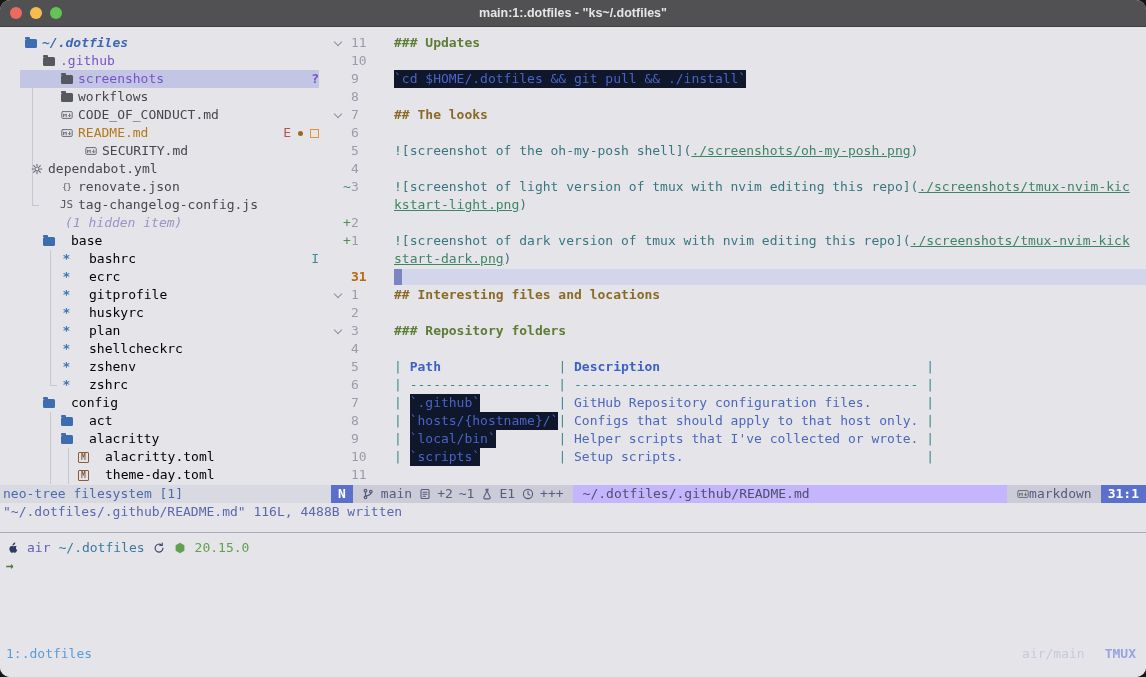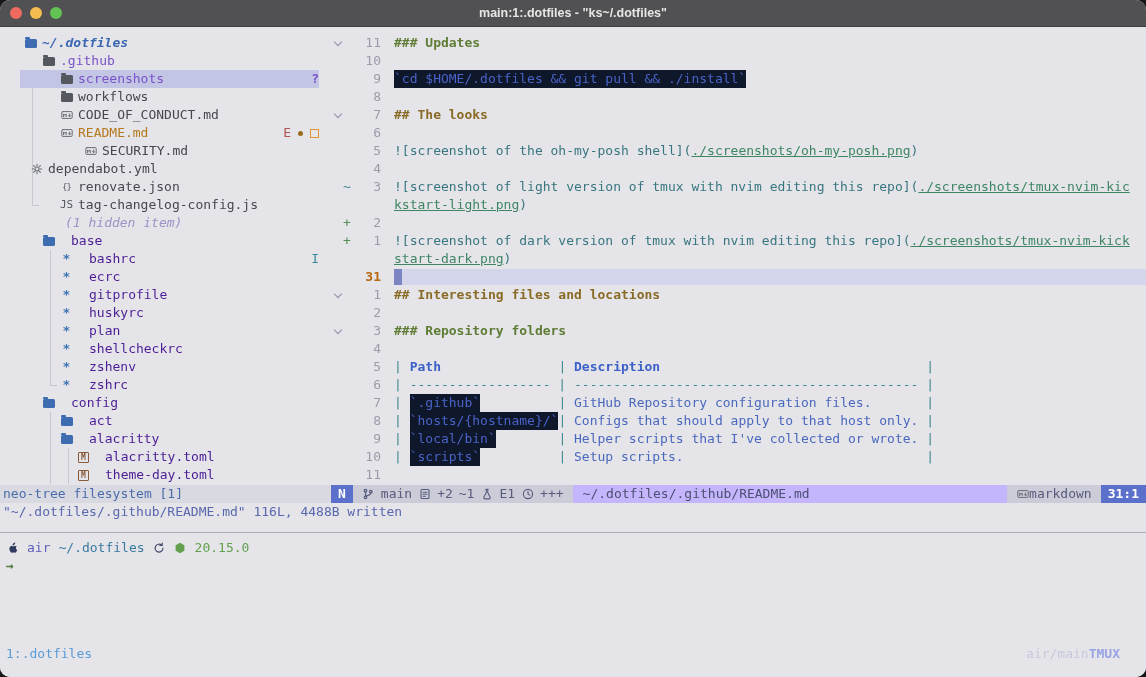--- a/index.html
+++ b/index.html
@@ -19,21 +19,21 @@
   .term{position:absolute;left:0;top:27px;width:1146px;height:650px;background:#e4e4e9;}
   
   .neotree{position:absolute;left:0;top:0;width:331px;height:458px;overflow:hidden;}
   .srow{position:relative;height:18px;display:flex;align-items:center;white-space:pre;}
   .srow.sel::before{content:"";position:absolute;left:20px;right:12px;top:0;bottom:0;background:#c2c5e4;}
   .srow>*{position:relative;}
   .lab{margin-left:5px;}
   .c-root{color:#3a68b2;font-weight:bold;font-style:italic;}
   .c-purple{color:#7a52c8;}
   .c-dark{color:#47484f;}
-  .c-blue{color:#4c1d95;margin-left:16px;}
+  .c-blue{color:#000000;margin-left:16px;}
   .c-orange{color:#b5791d;}
   .c-hidden{color:#9b94c6;font-style:italic;}
   .mks{margin-left:auto;padding-right:12px;display:flex;align-items:center;gap:7px;}
   .m-q{color:#7a52c8;font-weight:bold;}
   .m-e{color:#b25555;}
   .m-i{color:#378a96;}
   .m-dot{width:5px;height:5px;border-radius:50%;background:#9a6b1d;}
   .m-sq{width:7px;height:7px;border:1.5px solid #e1952c;}
   .guide{position:absolute;border-color:#c7c7d2;}
   .guide.lb{border-left:1px solid #c7c7d2;border-bottom:1px solid #c7c7d2;}
@@ -42,21 +42,21 @@
              color:#4b6cac;padding-left:3px;box-sizing:border-box;}
   
   .editor{position:absolute;left:331px;top:0;right:0;height:458px;overflow:hidden;}
   .eline{height:18px;display:flex;align-items:center;white-space:pre;padding-left:4px;}
   .gfold{width:8px;display:flex;align-items:center;}
   .chev{display:inline-block;width:5px;height:5px;border-left:1.3px solid #8b8ea3;
         border-bottom:1.3px solid #8b8ea3;transform:rotate(-45deg);margin-top:-3px;}
   .gsign{width:8px;}
   .gs-ch{color:#3f8a8f;}
   .gs-add{color:#52904f;}
-  .gnum{width:30px;text-align:right;color:#9b9ca9;}
+  .gnum{width:30px;text-align:left;color:#9b9ca9;}
   .gnum.cur{color:#b8690f;font-weight:bold;}
   .ggap{width:13px;flex:none;}
   .content{display:flex;align-items:center;white-space:pre;}
   .eline.curline .content{flex:1;background:#d3d6eb;}
   .cursorblk{display:inline-block;width:8px;height:16px;background:#7a85c1;}
   .s-h2{color:#8a6b26;font-weight:bold;}
   .s-h3{color:#5e7c33;font-weight:bold;}
   .s-text{color:#38767f;}
   .s-link{color:#3e8663;text-decoration:underline;}
   .s-code{background:#0f172a;color:#4a63c8;}
@@ -76,21 +76,21 @@
   .cmdline{position:absolute;left:3px;top:476px;height:18px;color:#5a68ae;white-space:pre;}
   .pane-sep{position:absolute;left:0;right:0;top:505px;height:0;border-top:1px solid #a9acb8;}
   .prompt{position:absolute;left:6px;top:512px;height:18px;display:flex;align-items:center;gap:8px;}
   .p-host{color:#5f5fb8;}
   .p-path{color:#3b7aa0;}
   .p-ver{color:#62a04e;}
   .prompt2{position:absolute;left:6px;top:530px;height:18px;}
   .arrow{color:#51793c;font-weight:bold;}
   .tmuxbar{position:absolute;left:0;right:0;top:618px;height:20px;}
   .tw{position:absolute;left:6px;color:#5b9cd6;}
-  .tr{position:absolute;right:26px;display:flex;gap:0;}
+  .tr{position:absolute;right:10px;display:flex;gap:20px;}
   .tsess{color:#c6c9dd;}
   .tm{color:#98a3e4;font-weight:bold;}
   
   .ic{display:inline-flex;align-items:center;justify-content:center;width:13px;height:13px;flex:none;}
   .ic svg{width:12px;height:12px;display:block;}
   .folder{width:12px;height:9px;border-radius:1.5px;position:relative;background:#565860;margin-top:1px;}
   .folder::before{content:"";position:absolute;left:0;top:-2px;width:5px;height:2px;border-radius:1px 1px 0 0;background:inherit;}
   .ic-folder-blue .folder,.folder.blue{background:#3d6cb0;}
   .ic-star{color:#4076b4;font-weight:bold;font-size:13px;}
   .ic-json{color:#5a5c64;font-size:9px;letter-spacing:-1px;}

